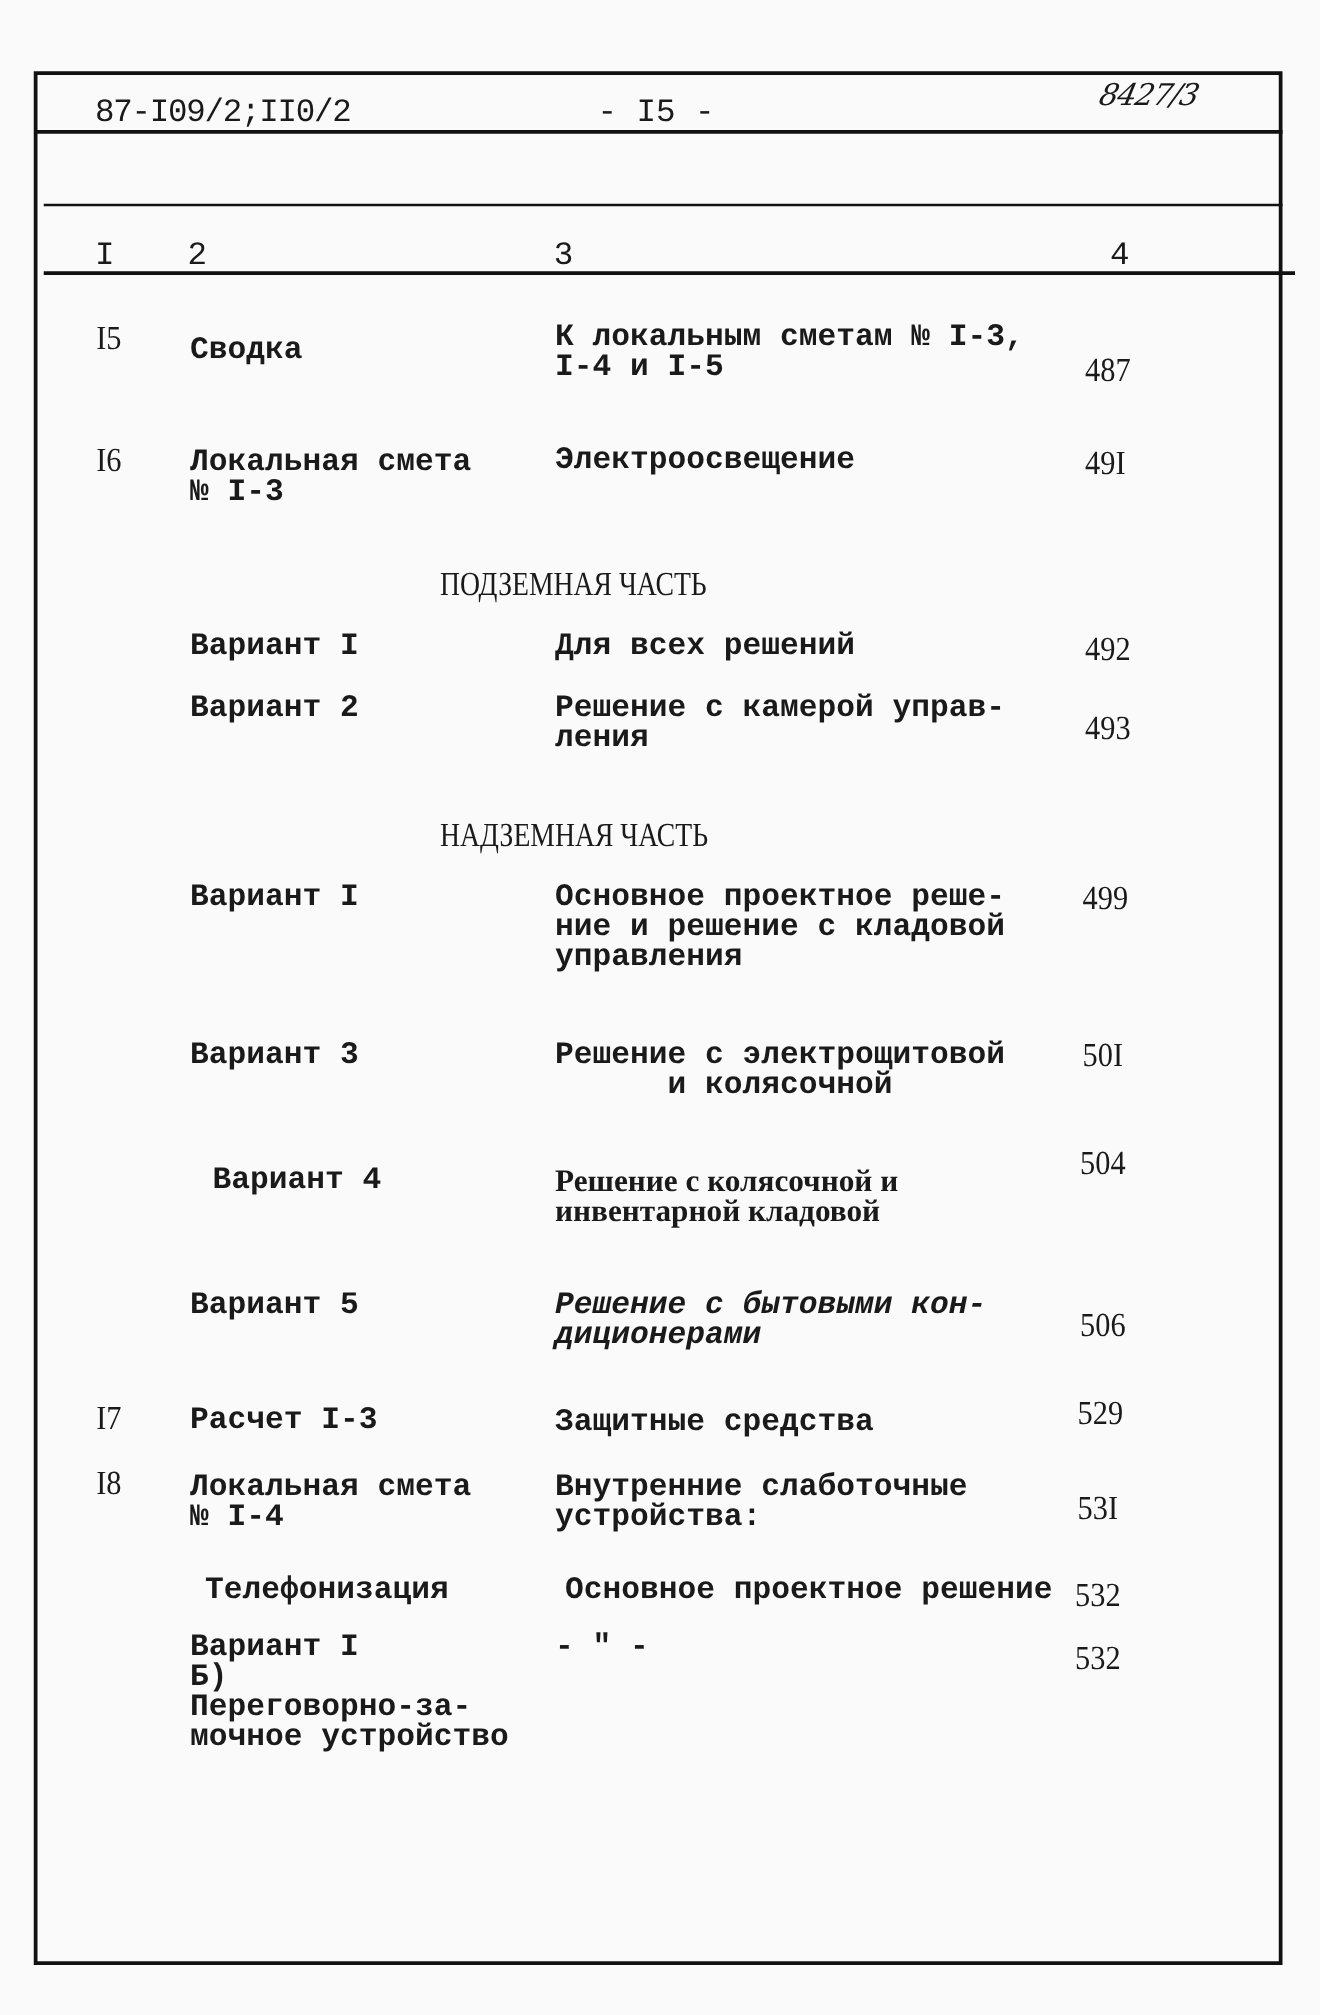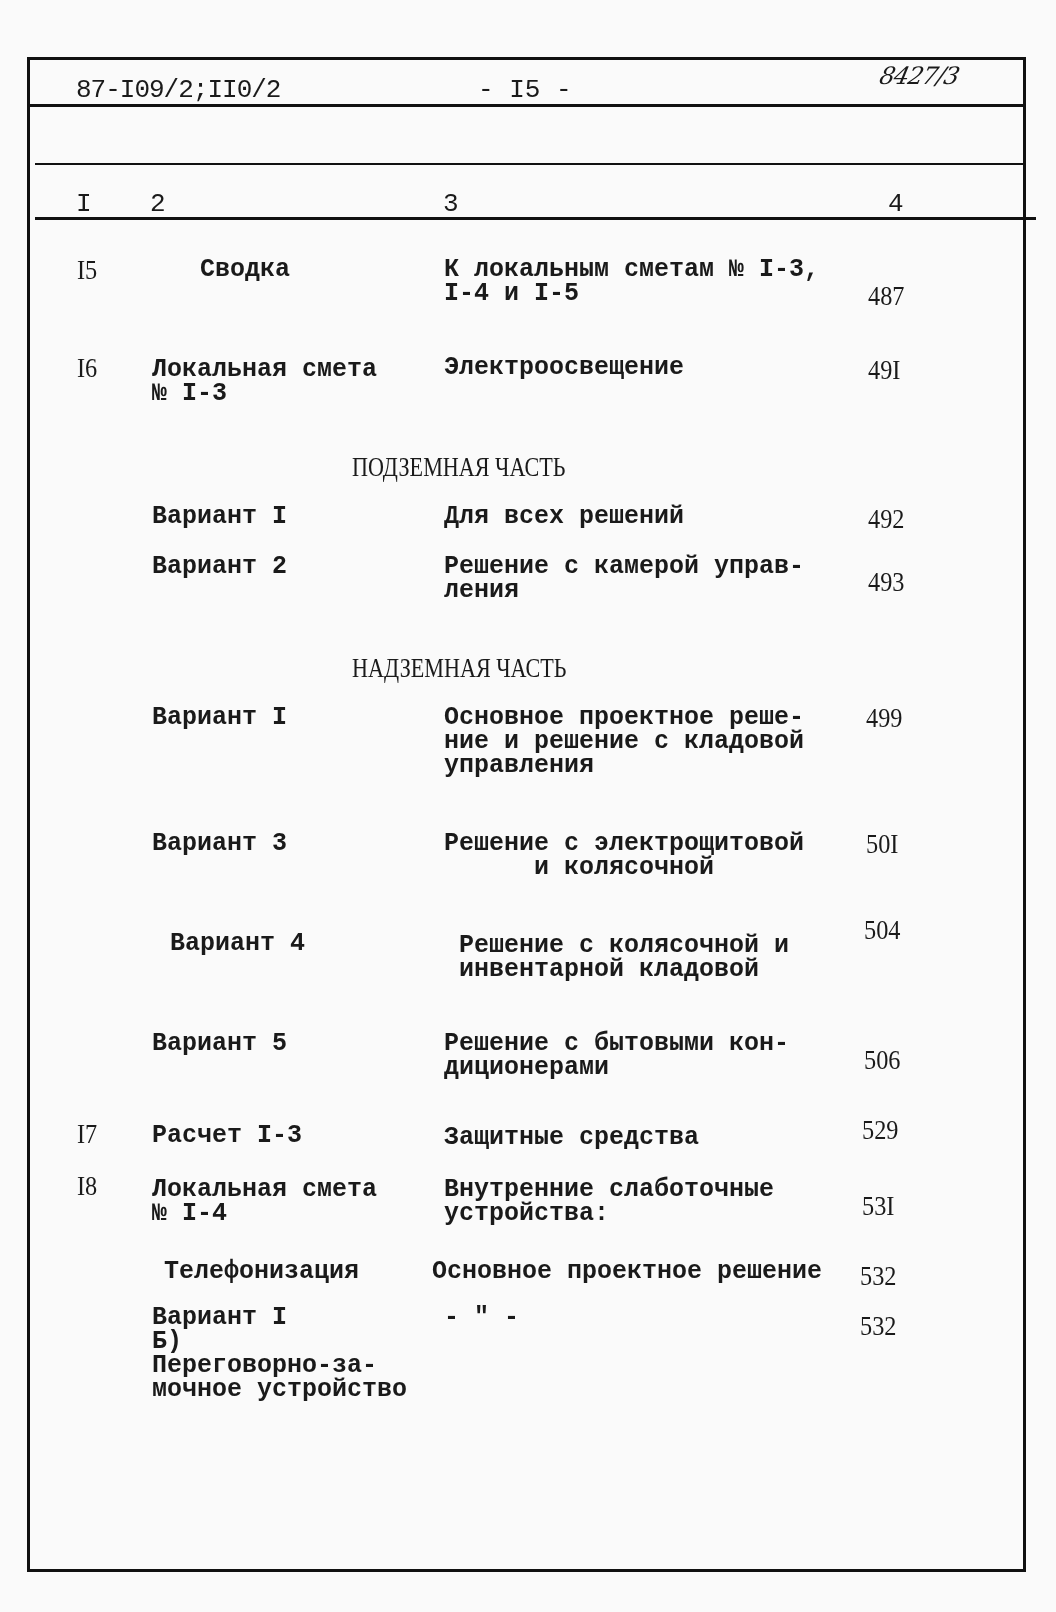--- a/index.html
+++ b/index.html
@@ -62,21 +62,21 @@
 <div class="rule" style="left:35px; top:163px; width:991px;"></div>
 
 <span class="abs col-head" style="left:76px;">I</span>
 <span class="abs col-head" style="left:150px;">2</span>
 <span class="abs col-head" style="left:443px;">3</span>
 <span class="abs col-head" style="left:888px;">4</span>
 <div class="rule" style="left:35px; top:217px; width:1001px; height:3px;"></div>
 
 <div>
   <span class="abs num" style="left:77px; top:258px;">I5</span>
-  <span class="abs t" style="left:152px; top:258px;margin-left:48px;">Сводка</span>
+  <span class="abs t" style="left:152px; top:268px;">Сводка</span>
   <span class="abs t" style="left:444px; top:258px;">К локальным сметам № I-3,
 I-4 и I-5</span>
   <span class="abs num" style="left:868px; top:284px;">487</span>
 </div>
 
 <div>
   <span class="abs num" style="left:77px; top:356px;">I6</span>
   <span class="abs t" style="left:152px; top:358px;">Локальная смета
 № I-3</span>
   <span class="abs t" style="left:444px; top:356px;">Электроосвещение</span>
@@ -110,28 +110,28 @@
 
 <div>
   <span class="abs t" style="left:152px; top:832px;">Вариант 3</span>
   <span class="abs t" style="left:444px; top:832px;text-align:center;">Решение с электрощитовой
 и колясочной</span>
   <span class="abs num" style="left:866px; top:832px;">50I</span>
 </div>
 
 <div>
   <span class="abs t" style="left:152px; top:932px;margin-left:18px;">Вариант 4</span>
-  <span class="abs t" style="left:459px; top:934px;">Решение с колясочной и
+  <span class="abs t" style="left:444px; top:934px;font-family:Liberation Serif, serif;">Решение с колясочной и
 инвентарной кладовой</span>
   <span class="abs num" style="left:864px; top:918px;">504</span>
 </div>
 
 <div>
   <span class="abs t" style="left:152px; top:1032px;">Вариант 5</span>
-  <span class="abs t" style="left:444px; top:1032px;">Решение с бытовыми кон-
+  <span class="abs t" style="left:444px; top:1032px;font-style:italic;">Решение с бытовыми кон-
 диционерами</span>
   <span class="abs num" style="left:864px; top:1048px;">506</span>
 </div>
 
 <div>
   <span class="abs num" style="left:77px; top:1122px;">I7</span>
   <span class="abs t" style="left:152px; top:1124px;">Расчет I-3</span>
   <span class="abs t" style="left:444px; top:1126px;">Защитные средства</span>
   <span class="abs num" style="left:862px; top:1118px;">529</span>
 </div>
@@ -140,21 +140,21 @@
   <span class="abs num" style="left:77px; top:1174px;">I8</span>
   <span class="abs t" style="left:152px; top:1178px;">Локальная смета
 № I-4</span>
   <span class="abs t" style="left:444px; top:1178px;">Внутренние слаботочные
 устройства:</span>
   <span class="abs num" style="left:862px; top:1194px;">53I</span>
 </div>
 
 <div>
   <span class="abs t" style="left:152px; top:1260px;margin-left:12px;">Телефонизация</span>
-  <span class="abs t" style="left:432px; top:1260px;">Основное проектное решение</span>
+  <span class="abs t" style="left:452px; top:1260px;">Основное проектное решение</span>
   <span class="abs num" style="left:860px; top:1264px;">532</span>
 </div>
 
 <div>
   <span class="abs t" style="left:152px; top:1306px;">Вариант I
 Б)
 Переговорно-за-
 мочное устройство</span>
   <span class="abs t" style="left:444px; top:1306px;">- " -</span>
   <span class="abs num" style="left:860px; top:1314px;">532</span>

